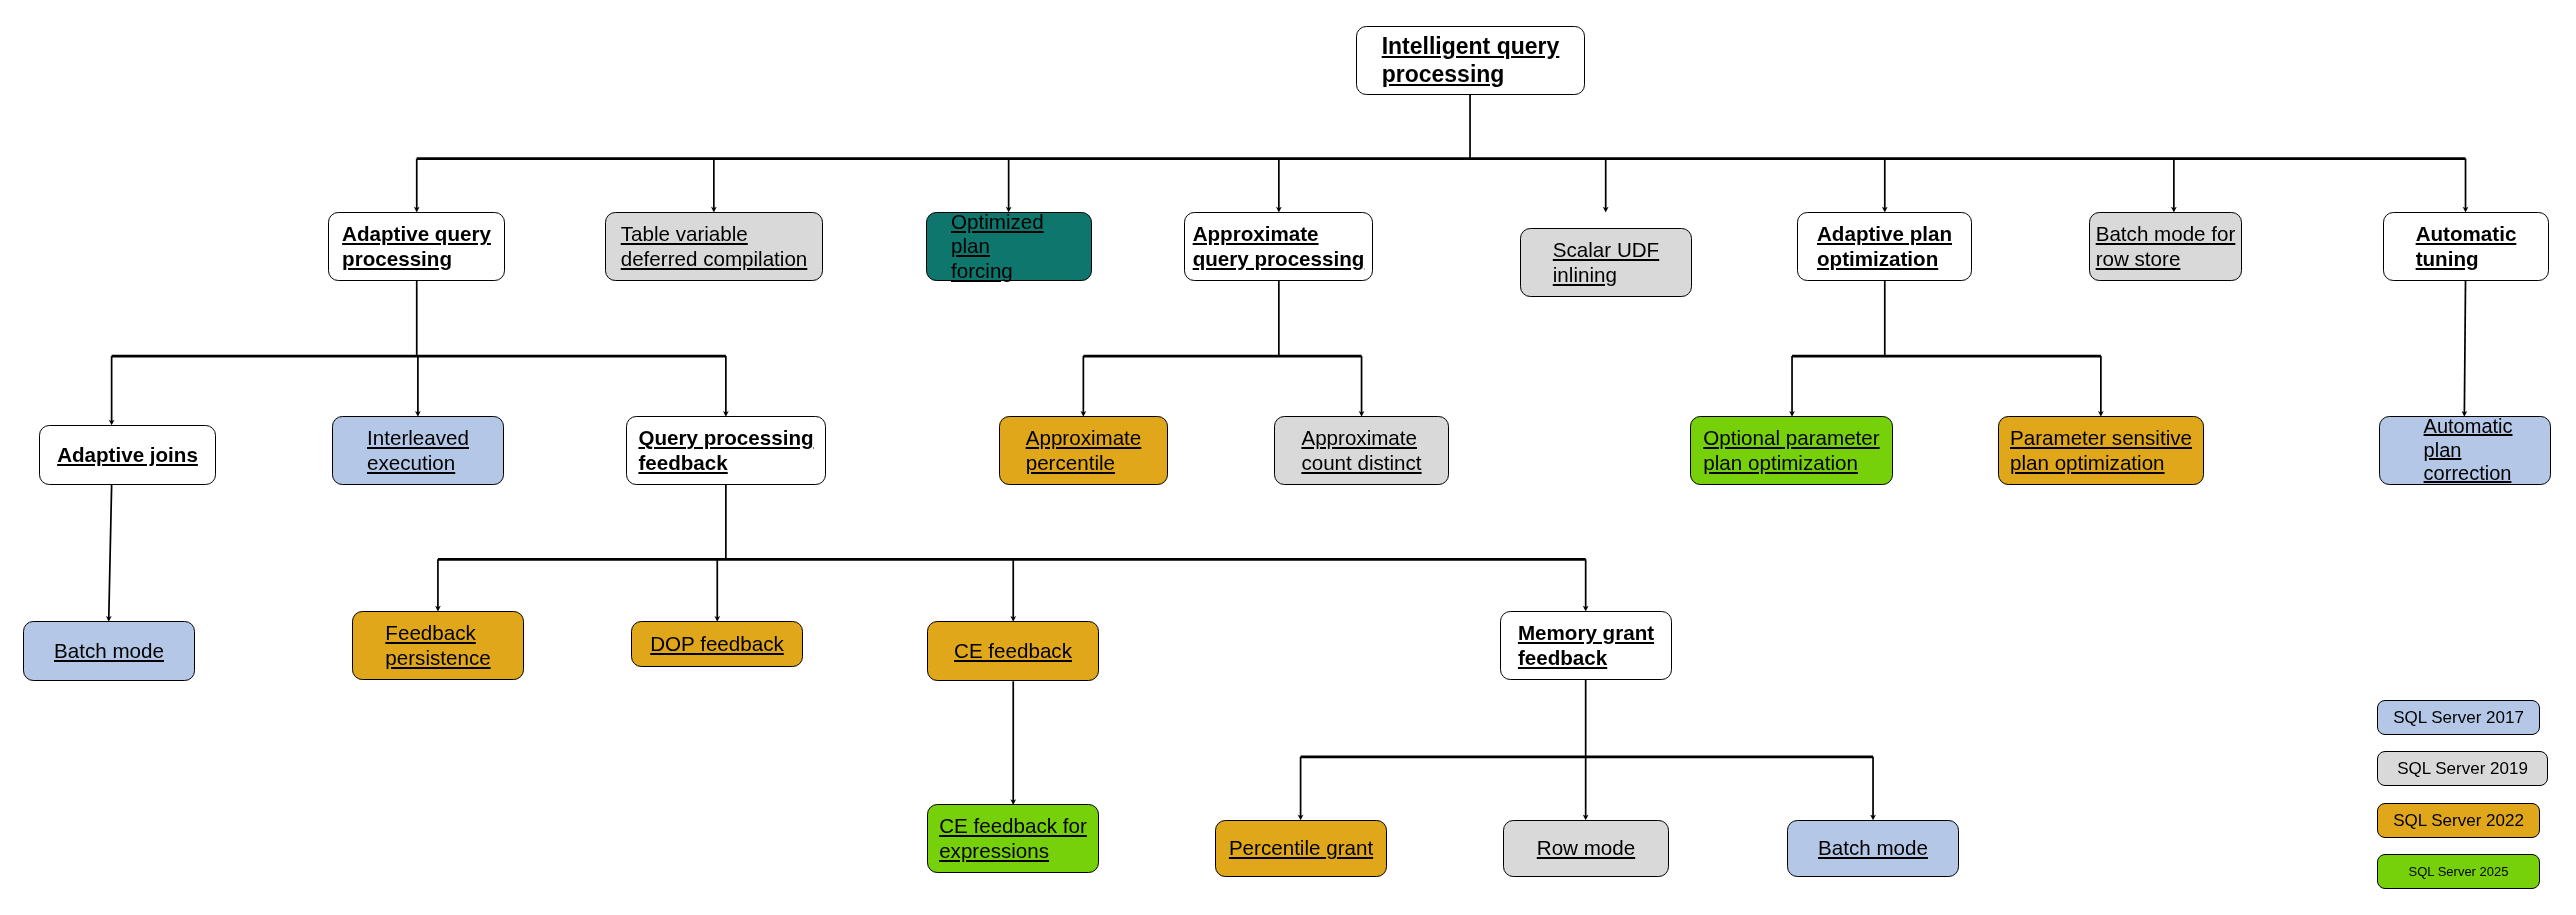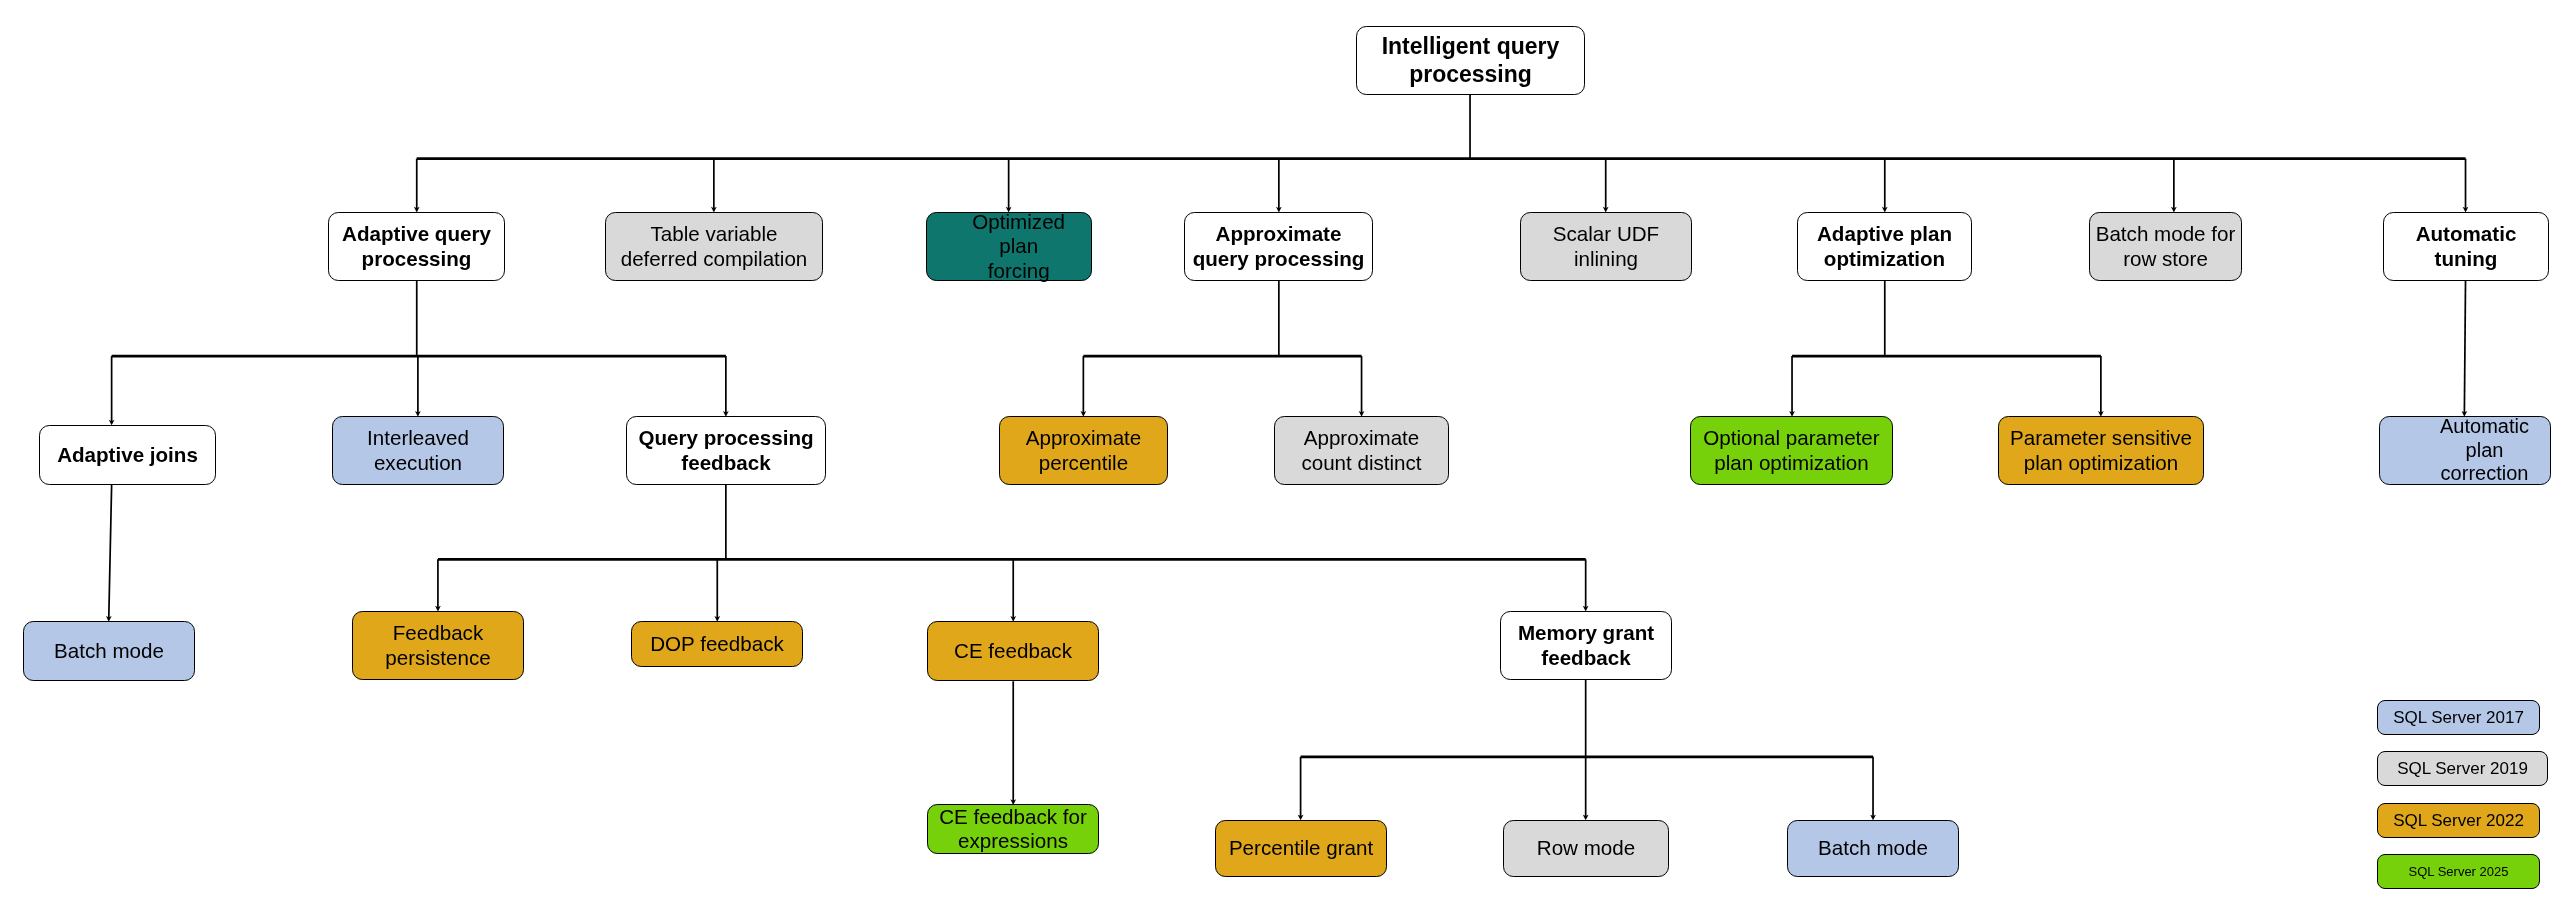--- a/index.html
+++ b/index.html
@@ -2,21 +2,21 @@
 <html style="font-size:9.2px"><head>
 <meta charset="utf-8">
 <style>
   html,body{margin:0;padding:0;background:#ffffff;}
   body{width:2576px;height:916px;overflow:hidden;
        font-family:"Liberation Sans", sans-serif;}
   #stage{position:relative;width:2576px;height:916px;background:#fff;}
   svg#edges{position:absolute;left:0;top:0;width:2576px;height:916px;}
   .node{position:absolute;box-sizing:border-box;border:1.7px solid #000;
         border-radius:10.3px;display:flex;align-items:center;justify-content:center;
-        text-align:center;color:#000;line-height:1.18;padding:2.3px 4.6px;}
+        text-align:left;color:#000;line-height:1.18;padding:2.3px 4.6px;text-decoration:underline;}
   .node .lbl{display:block;white-space:pre-line;}
   .legend-item{position:absolute;box-sizing:border-box;border:1.7px solid #000;
         border-radius:8px;display:flex;align-items:center;justify-content:center;
         text-align:center;color:#000;}
 </style>
 </head>
 <body>
 
 <div id="stage">
   <svg id="edges" viewBox="0 0 4500 1600" xmlns="http://www.w3.org/2000/svg">
@@ -79,21 +79,21 @@
 deferred compilation</span>
       </div>
       <div class="node" style="left: 926px; top: 212px; width: 166px; height: 69px; background: #0f766e; padding-left: 24px;">
         <span class="lbl" style="font-size: 20.6px; font-weight: 400;">Optimized plan
 forcing</span>
       </div>
       <div class="node" style="left: 1184px; top: 212px; width: 189px; height: 69px; background: rgb(255, 255, 255);">
         <span class="lbl" style="font-size: 20.6px; font-weight: 700;">Approximate
 query processing</span>
       </div>
-      <div class="node" style="left: 1520px; top: 212px; width: 172px; height: 69px; background: rgb(217, 217, 217);">
+      <div class="node" style="left: 1520px; top: 228px; width: 172px; height: 69px; background: rgb(217, 217, 217);">
         <span class="lbl" style="font-size: 20.6px; font-weight: 400;">Scalar UDF
 inlining</span>
       </div>
       <div class="node" style="left: 1797px; top: 212px; width: 175px; height: 69px; background: rgb(255, 255, 255);">
         <span class="lbl" style="font-size: 20.6px; font-weight: 700;">Adaptive plan
 optimization</span>
       </div>
       <div class="node" style="left: 2089px; top: 212px; width: 153px; height: 69px; background: rgb(217, 217, 217);">
         <span class="lbl" style="font-size: 20.6px; font-weight: 400;">Batch mode for
 row store</span>
@@ -143,21 +143,21 @@
       <div class="node" style="left: 631px; top: 621px; width: 172px; height: 46px; background: rgb(224, 167, 27);">
         <span class="lbl" style="font-size: 20.6px; font-weight: 400;">DOP feedback</span>
       </div>
       <div class="node" style="left: 927px; top: 621px; width: 172px; height: 60px; background: rgb(224, 167, 27);">
         <span class="lbl" style="font-size: 20.6px; font-weight: 400;">CE feedback</span>
       </div>
       <div class="node" style="left: 1500px; top: 611px; width: 172px; height: 69px; background: rgb(255, 255, 255);">
         <span class="lbl" style="font-size: 20.6px; font-weight: 700;">Memory grant
 feedback</span>
       </div>
-      <div class="node" style="left: 927px; top: 804px; width: 172px; height: 50px; background: rgb(118, 209, 10);">
+      <div class="node" style="left: 927px; top: 804px; width: 172px; height: 69px; background: rgb(118, 209, 10);">
         <span class="lbl" style="font-size: 20.6px; font-weight: 400;">CE feedback for
 expressions</span>
       </div>
       <div class="node" style="left: 1215px; top: 820px; width: 172px; height: 57px; background: rgb(224, 167, 27);">
         <span class="lbl" style="font-size: 20.6px; font-weight: 400;">Percentile grant</span>
       </div>
       <div class="node" style="left: 1503px; top: 820px; width: 166px; height: 57px; background: rgb(217, 217, 217);">
         <span class="lbl" style="font-size: 20.6px; font-weight: 400;">Row mode</span>
       </div>
       <div class="node" style="left: 1787px; top: 820px; width: 172px; height: 57px; background: rgb(180, 199, 231);">

